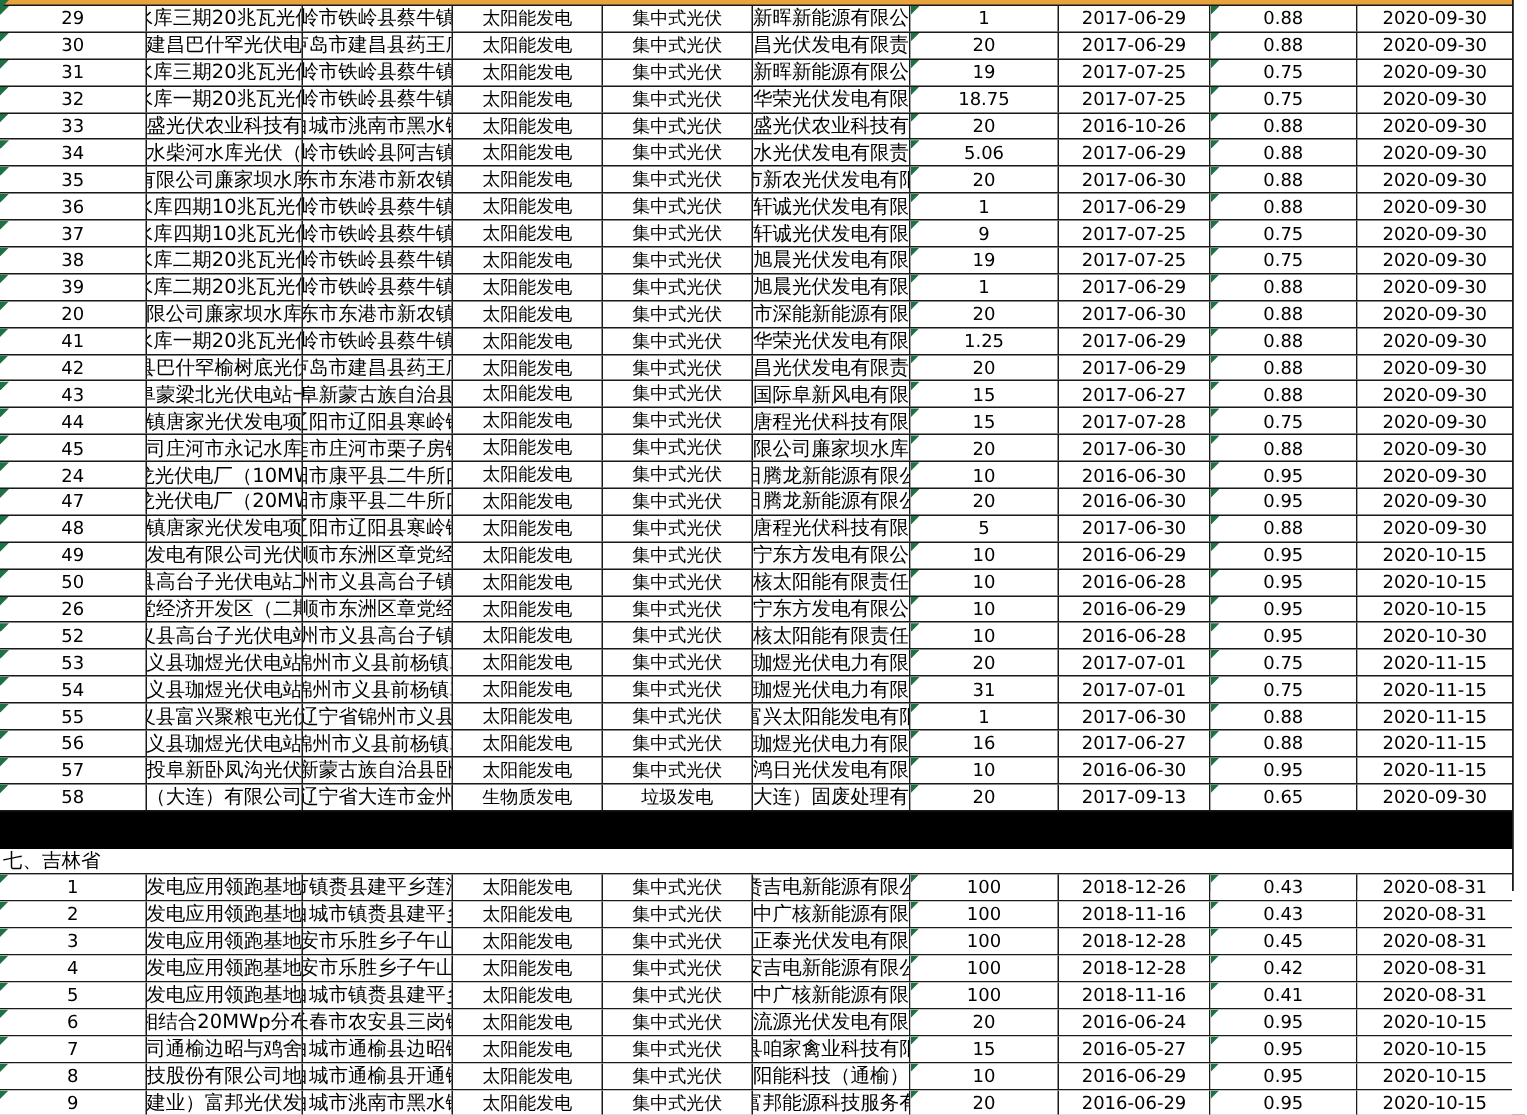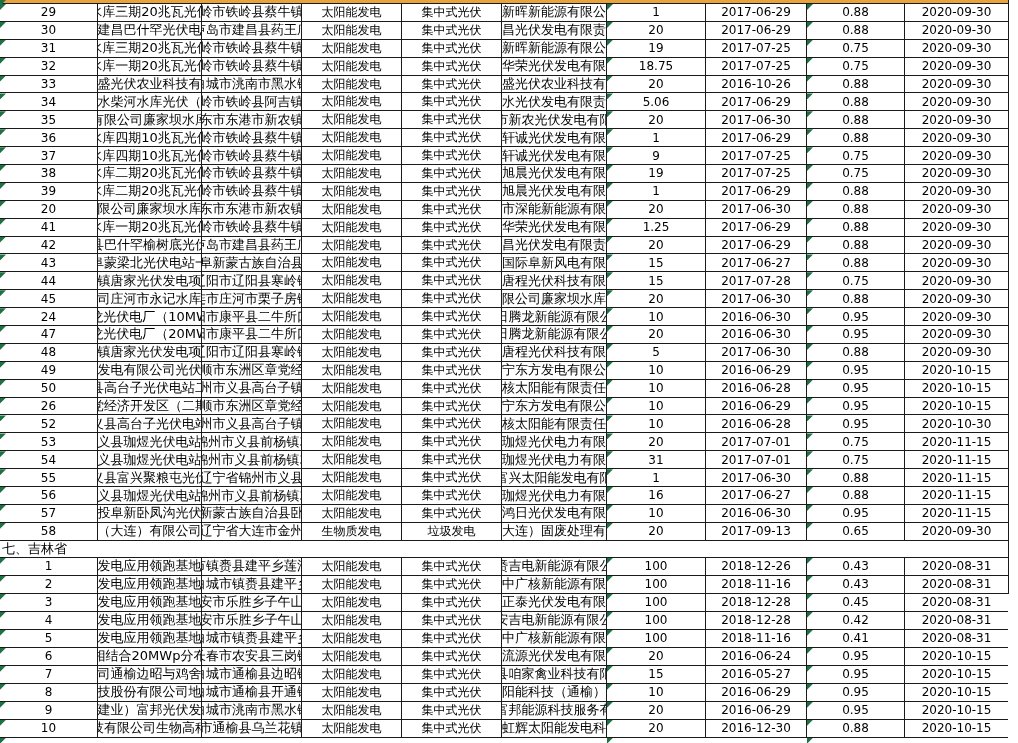--- a/index.html
+++ b/index.html
@@ -13,21 +13,21 @@
   .sec-liaoning .row{height:17.9px;}
   .sec-jilin .row{height:18px;}
   .c{position:relative;border-right:1px solid #1a1a1a;overflow:hidden;white-space:nowrap;
      display:flex;align-items:center;justify-content:center;box-sizing:border-box;
      font-size:12px;background:#fff;}
   .c:last-child{border-right:none;}
   .cjk{font-size:13px;letter-spacing:0;}
   .tri{position:absolute;left:0;top:0;width:6px;height:6px;background:#1E7145;
        clip-path:polygon(0 0,100% 0,0 100%);}
   .section-row{position:relative;height:17px;border-bottom:1px solid #1a1a1a;box-sizing:border-box;
-       display:flex;align-items:center;background:#fff;}
+       display:flex;align-items:center;background:#fff;margin-top:25px;}
   .section-row span{font-size:13px;padding-left:2px;}
   .partialrow{position:relative;height:5px;background:#fff;overflow:hidden;}
 </style>
 </head>
 <body>
 
 <div class="sheet">
   <div class="strip" style="background: rgb(232, 163, 61);">
     <div class="tri" style="background: rgb(30, 113, 69);"></div>
   </div>

